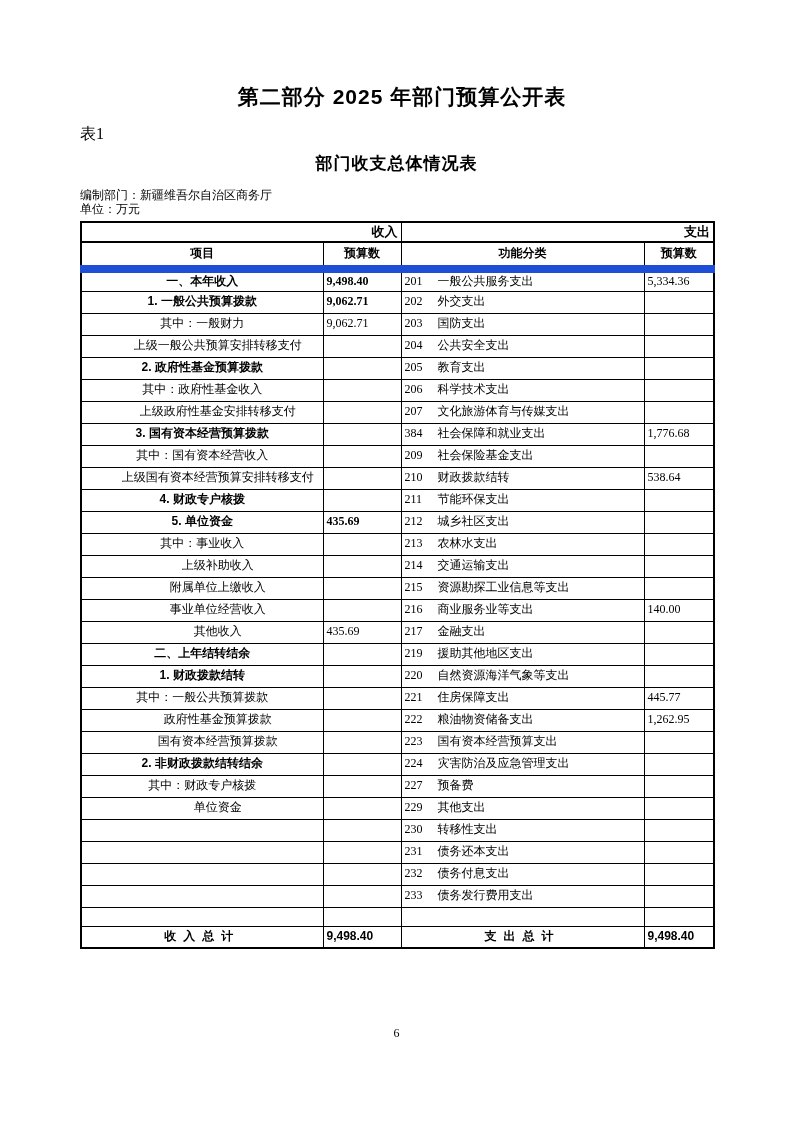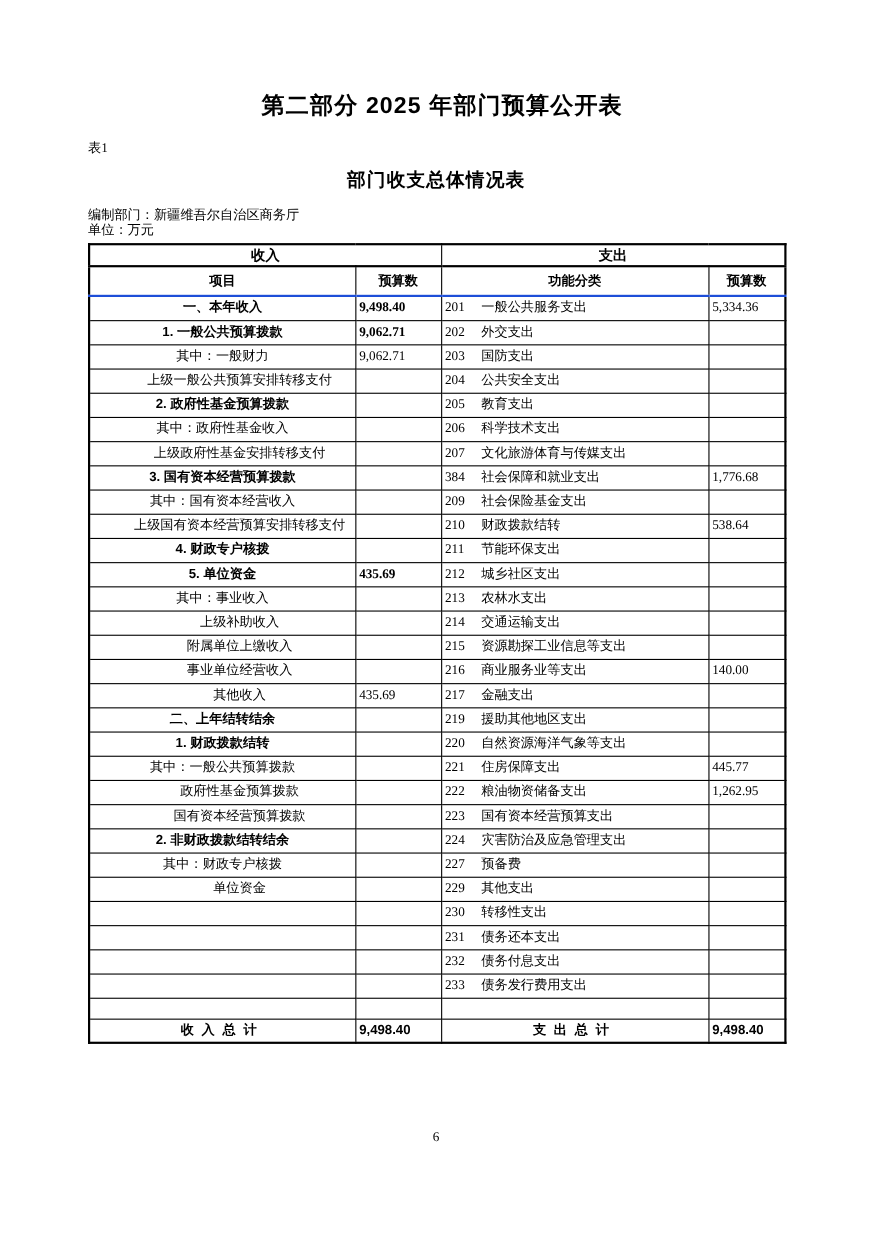--- a/index.html
+++ b/index.html
@@ -7,21 +7,21 @@
     width:793px;height:1122px;background:#ffffff;position:relative;
     margin:0 auto;color:#000;
     font-family:"Liberation Serif","DejaVu Serif",serif;
     overflow:hidden;box-sizing:border-box;
   }
   .doc-title{
     padding-top:86px;text-align:center;font-size:21px;font-weight:bold;
     font-family:"Liberation Sans","DejaVu Sans",sans-serif;
     letter-spacing:1px;line-height:22px;margin-left:11px;
   }
-  .table-label{margin:19px 0 0 80px;font-size:12px;line-height:14px;}
+  .table-label{margin:19px 0 0 80px;font-size:16px;line-height:14px;}
   .table-title{
     margin-top:13px;text-align:center;font-size:17px;font-weight:bold;
     font-family:"Liberation Sans","DejaVu Sans",sans-serif;line-height:20px;
     letter-spacing:1px;
   }
   .meta-row{
     width:632px;margin:14px 0 5px 80px;display:flex;
     justify-content:space-between;font-size:12px;line-height:14px;flex-direction:column;
   }
   table.budget{
@@ -30,25 +30,25 @@
   }
   table.budget col.c-item{width:242px;}
   table.budget col.c-amt{width:78px;}
   table.budget col.c-func{width:243px;}
   table.budget col.c-amt2{width:70px;}
   table.budget th,table.budget td{
     border:1px solid #000;font-size:12px;height:22px;padding:0 3px;
     line-height:1.15;overflow:hidden;white-space:nowrap;box-sizing:border-box;
   }
   table.budget tr.h1 th{
-    font-weight:bold;text-align:center;border-bottom:2px solid #000;height:20px;
+    font-weight:bold;text-align:right;border-bottom:2px solid #000;height:20px;
     font-family:"Liberation Sans","DejaVu Sans",sans-serif;font-size:13px;
   }
   table.budget tr.h2 th{
-    font-weight:bold;text-align:center;border-bottom:2px solid #1d4ed8;height:27px;
+    font-weight:bold;text-align:center;border-bottom:8px solid #1d4ed8;height:27px;
     font-family:"Liberation Sans","DejaVu Sans",sans-serif;font-size:12px;
   }
   td.item{text-align:center;}
   td.item.bold{font-weight:bold;font-family:"Liberation Sans","DejaVu Sans",sans-serif;}
   td.item.ind{padding-left:34px;}
   td.amt{text-align:left;padding-right:4px;}
   td.amt.bold{font-weight:bold;}
   td.func .code{display:inline-block;min-width:24px;margin-right:9px;}
   tr.empty-row td{height:19px;}
   tr.total-row td{

